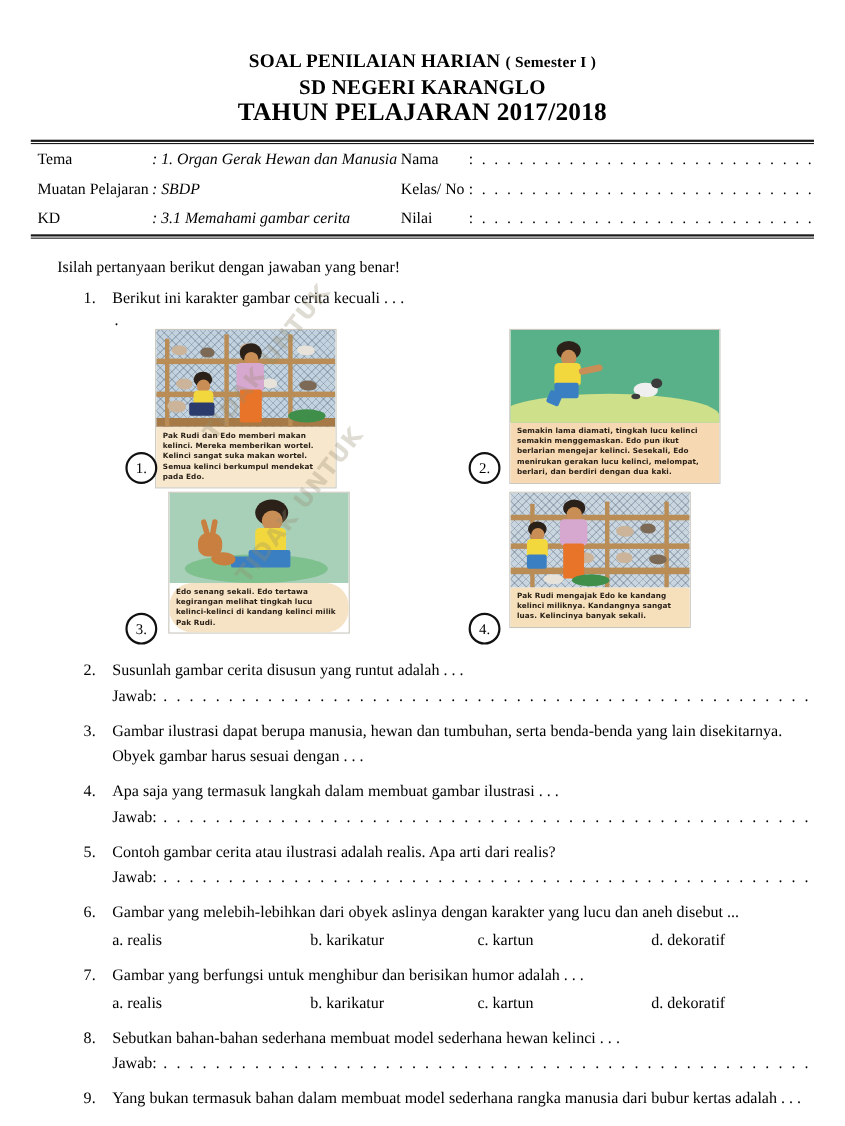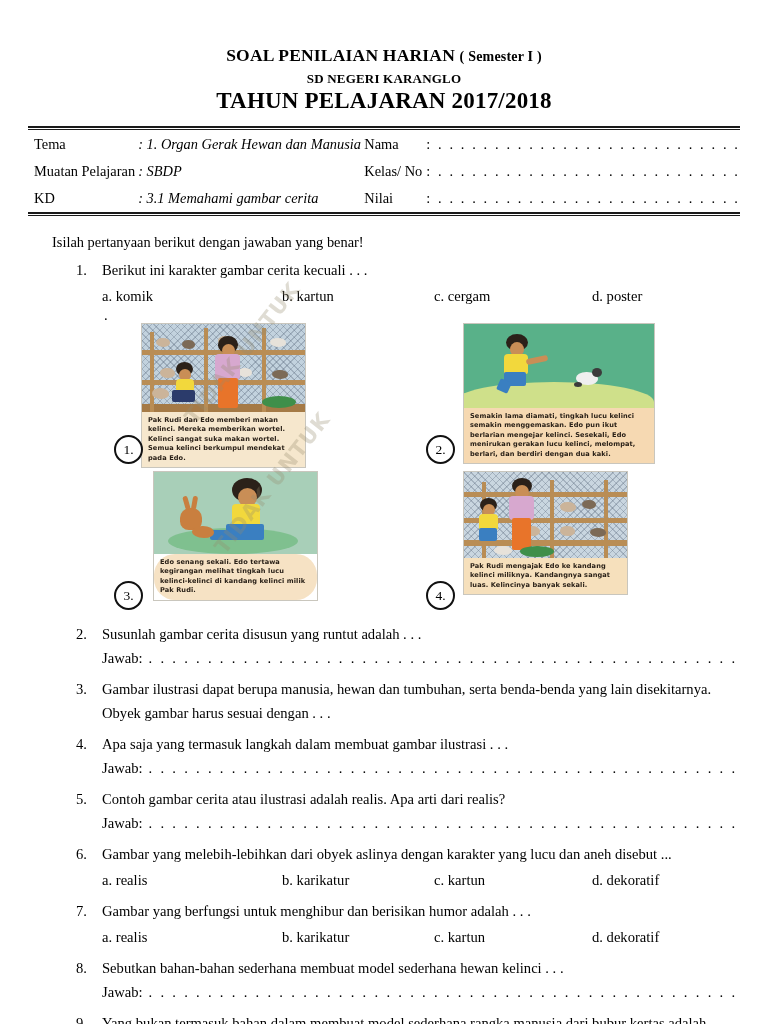--- a/index.html
+++ b/index.html
@@ -13,21 +13,21 @@
   .page { position: relative; width: 768px; height: 1024px; padding: 0 28px; }
 
   
   .header { padding-top: 44px; text-align: center; }
   .header .line {
     font-weight: bold;
     letter-spacing: .2px;
     line-height: 22px;
   }
   .hl1 { font-size: 17.5px; }
-  .hl2 { font-size: 13px; }
+  .hl2 { font-size: 19px; }
   .hl3 { font-size: 23px; }
   .hl1 .small { font-size: 14px; }
 
   
   .rule-double {
     border-top: 2.6px solid #1a1a1a;
     border-bottom: 1.3px solid #1a1a1a;
     height: 4px;
   }
   .info-table { width: 100%; border-collapse: collapse; margin-top: 1px; }
@@ -184,26 +184,20 @@
     </table>
     <div class="rule-double"></div>
   </div>
 
   <div class="instruction">Isilah pertanyaan berikut dengan jawaban yang benar!</div>
 
   <div class="q">
     <span class="num">1.</span>
     <span class="txt">Berikut ini karakter gambar cerita kecuali . . .</span>
   </div>
-  <div class="opts">
-    <span class="o o1">a. komik</span>
-    <span class="o o2">b. kartun</span>
-    <span class="o o3">c. cergam</span>
-    <span class="o o4">d. poster</span>
-  </div>
   <div class="stray-dot">.</div>
 
   <div class="comic">
 
     <div class="circ" style="left:86px; top:112px;">1.</div>
     <div class="pbox" style="left:113px; top:0px; width:165px;">
       <div class="pimg" style="height:88px; background:#c2d2de;">
         <div class="scene">
           <div class="mesh"></div>
           <div class="shelf" style="left:0; top:26px; width:100%; height:5px;"></div>

